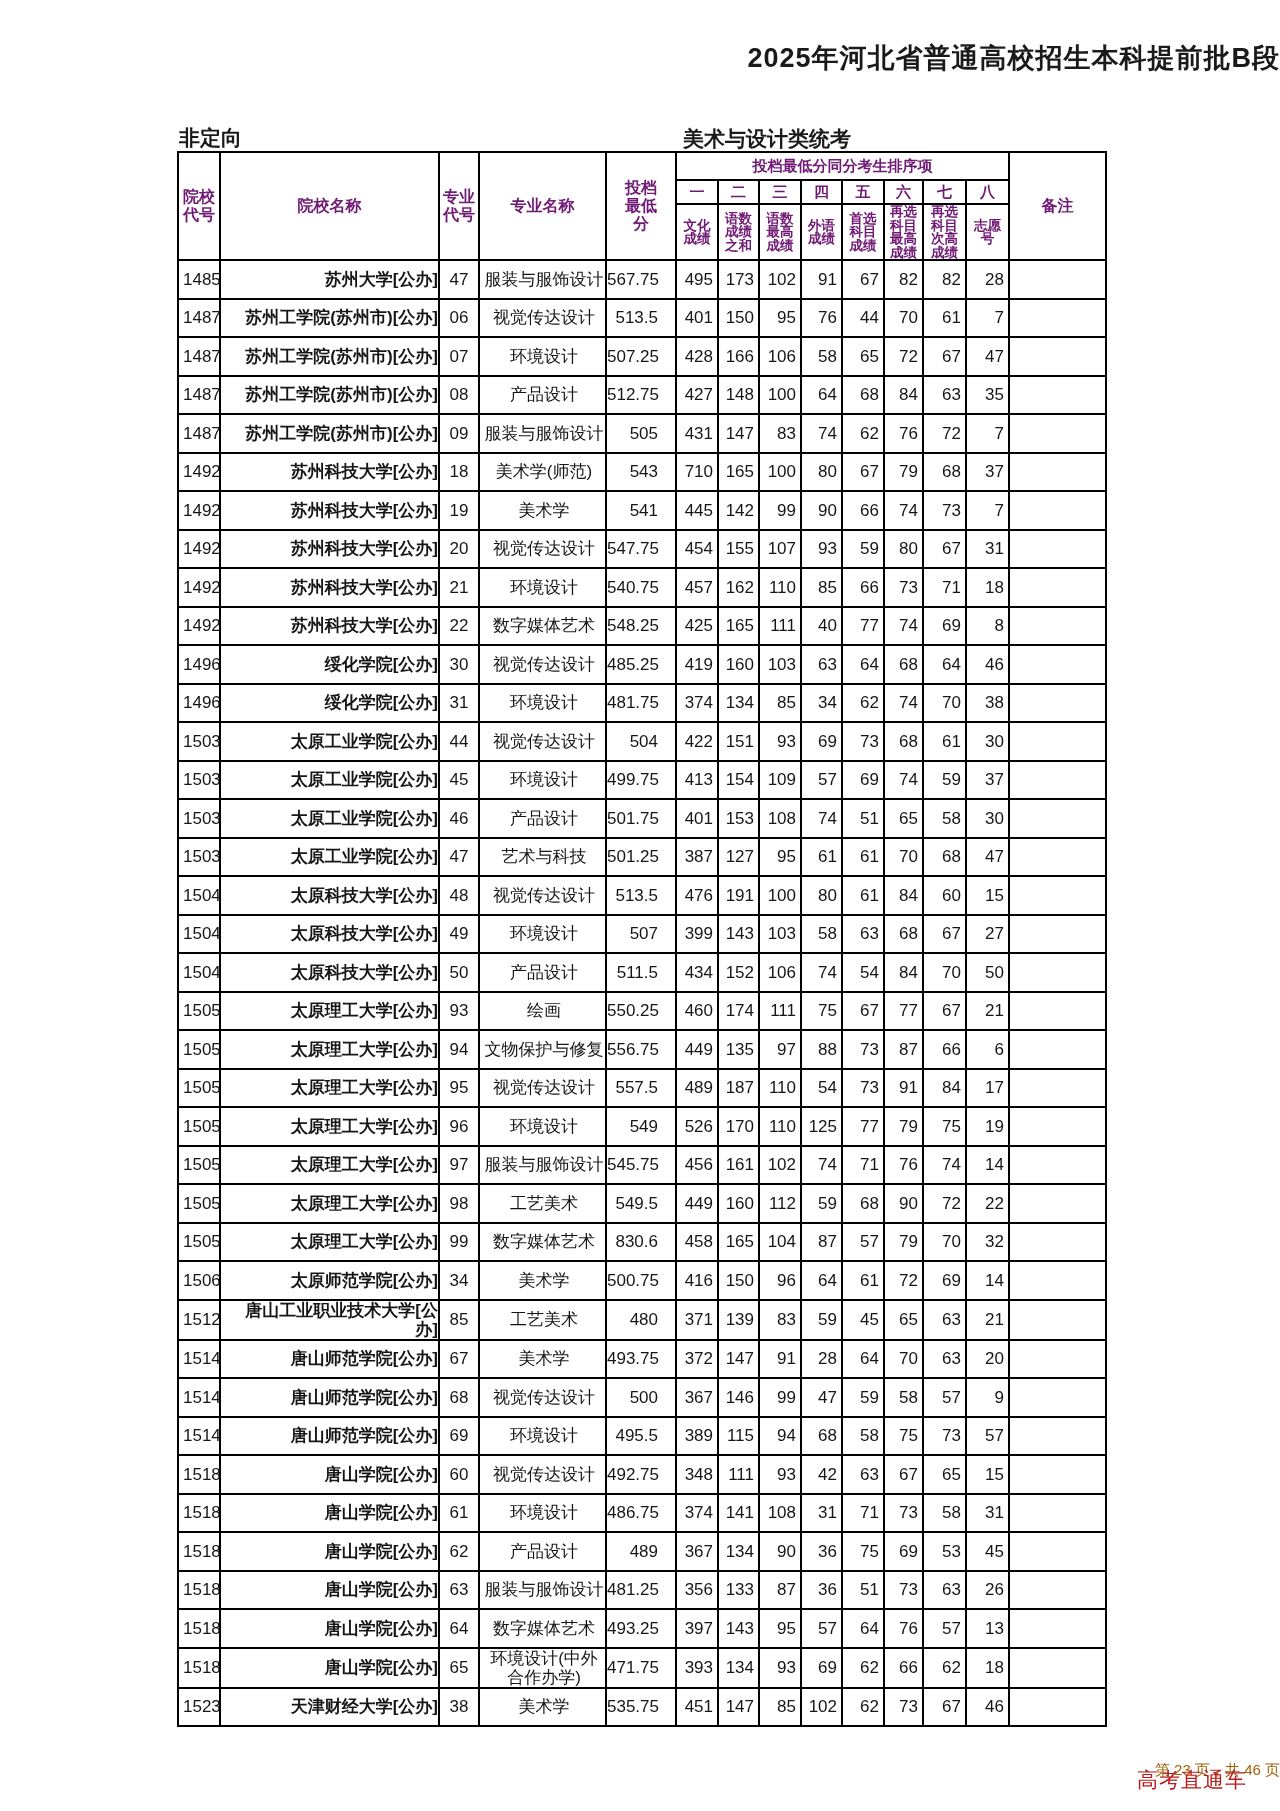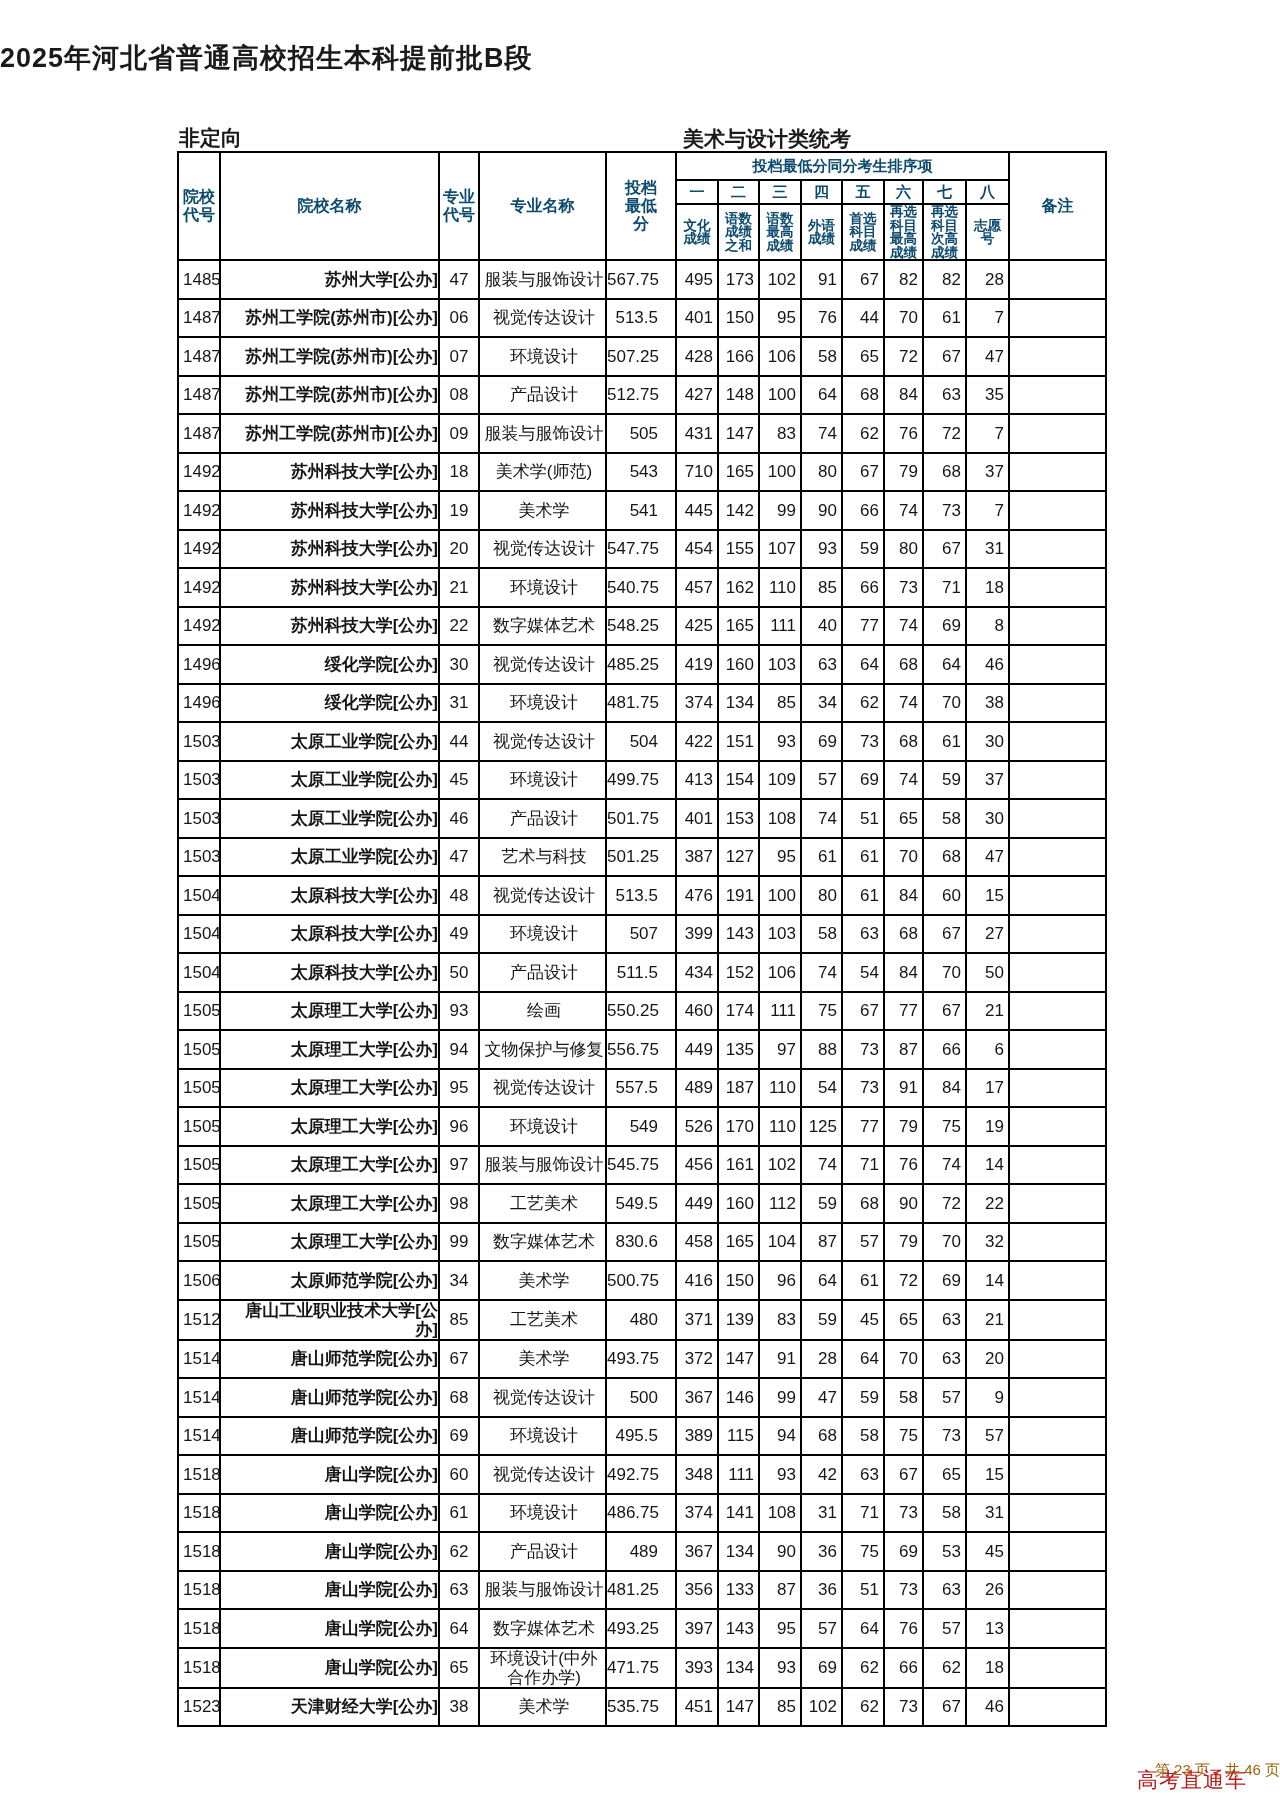--- a/index.html
+++ b/index.html
@@ -9,21 +9,21 @@
     position: relative;
     width: 1280px;
     height: 1811px;
     background: #ffffff;
     color: #1a1a1a;
     overflow: hidden;
   }
   .title-line1 {
     position: absolute;
     top: 40px; left: 0; width: 100%;
-    text-align: left;
+    text-align: right;
     font-size: 27px;
     font-weight: bold;
     letter-spacing: 1px;
   }
   .title-line2 {
     position: absolute;
     top: 74px; left: 0; width: 100%;
     text-align: center;
     font-size: 27px;
     font-weight: bold;
@@ -51,21 +51,21 @@
   table.stat-table th,
   table.stat-table td {
     border: 2px solid #000;
     overflow: hidden;
   }
   thead th {
     font-weight: bold;
     text-align: center;
     vertical-align: middle;
     white-space: pre-line;
-    color: #0c4a6e;
+    color: #701a75;
   }
   tr.h1 th { font-size: 16px; line-height: 18px; height: 28px; }
   tr.h1 th.group-head { font-size: 15px; font-weight: bold; }
   tr.h2 th { font-size: 15px; line-height: 16px; height: 24px; }
   tr.h3 th { font-size: 13.5px; line-height: 13.5px; height: 56px; font-weight: bold; }
   tbody td {
     height: 38.5px;
     font-size: 17px;
     line-height: 19px;
     vertical-align: middle;

